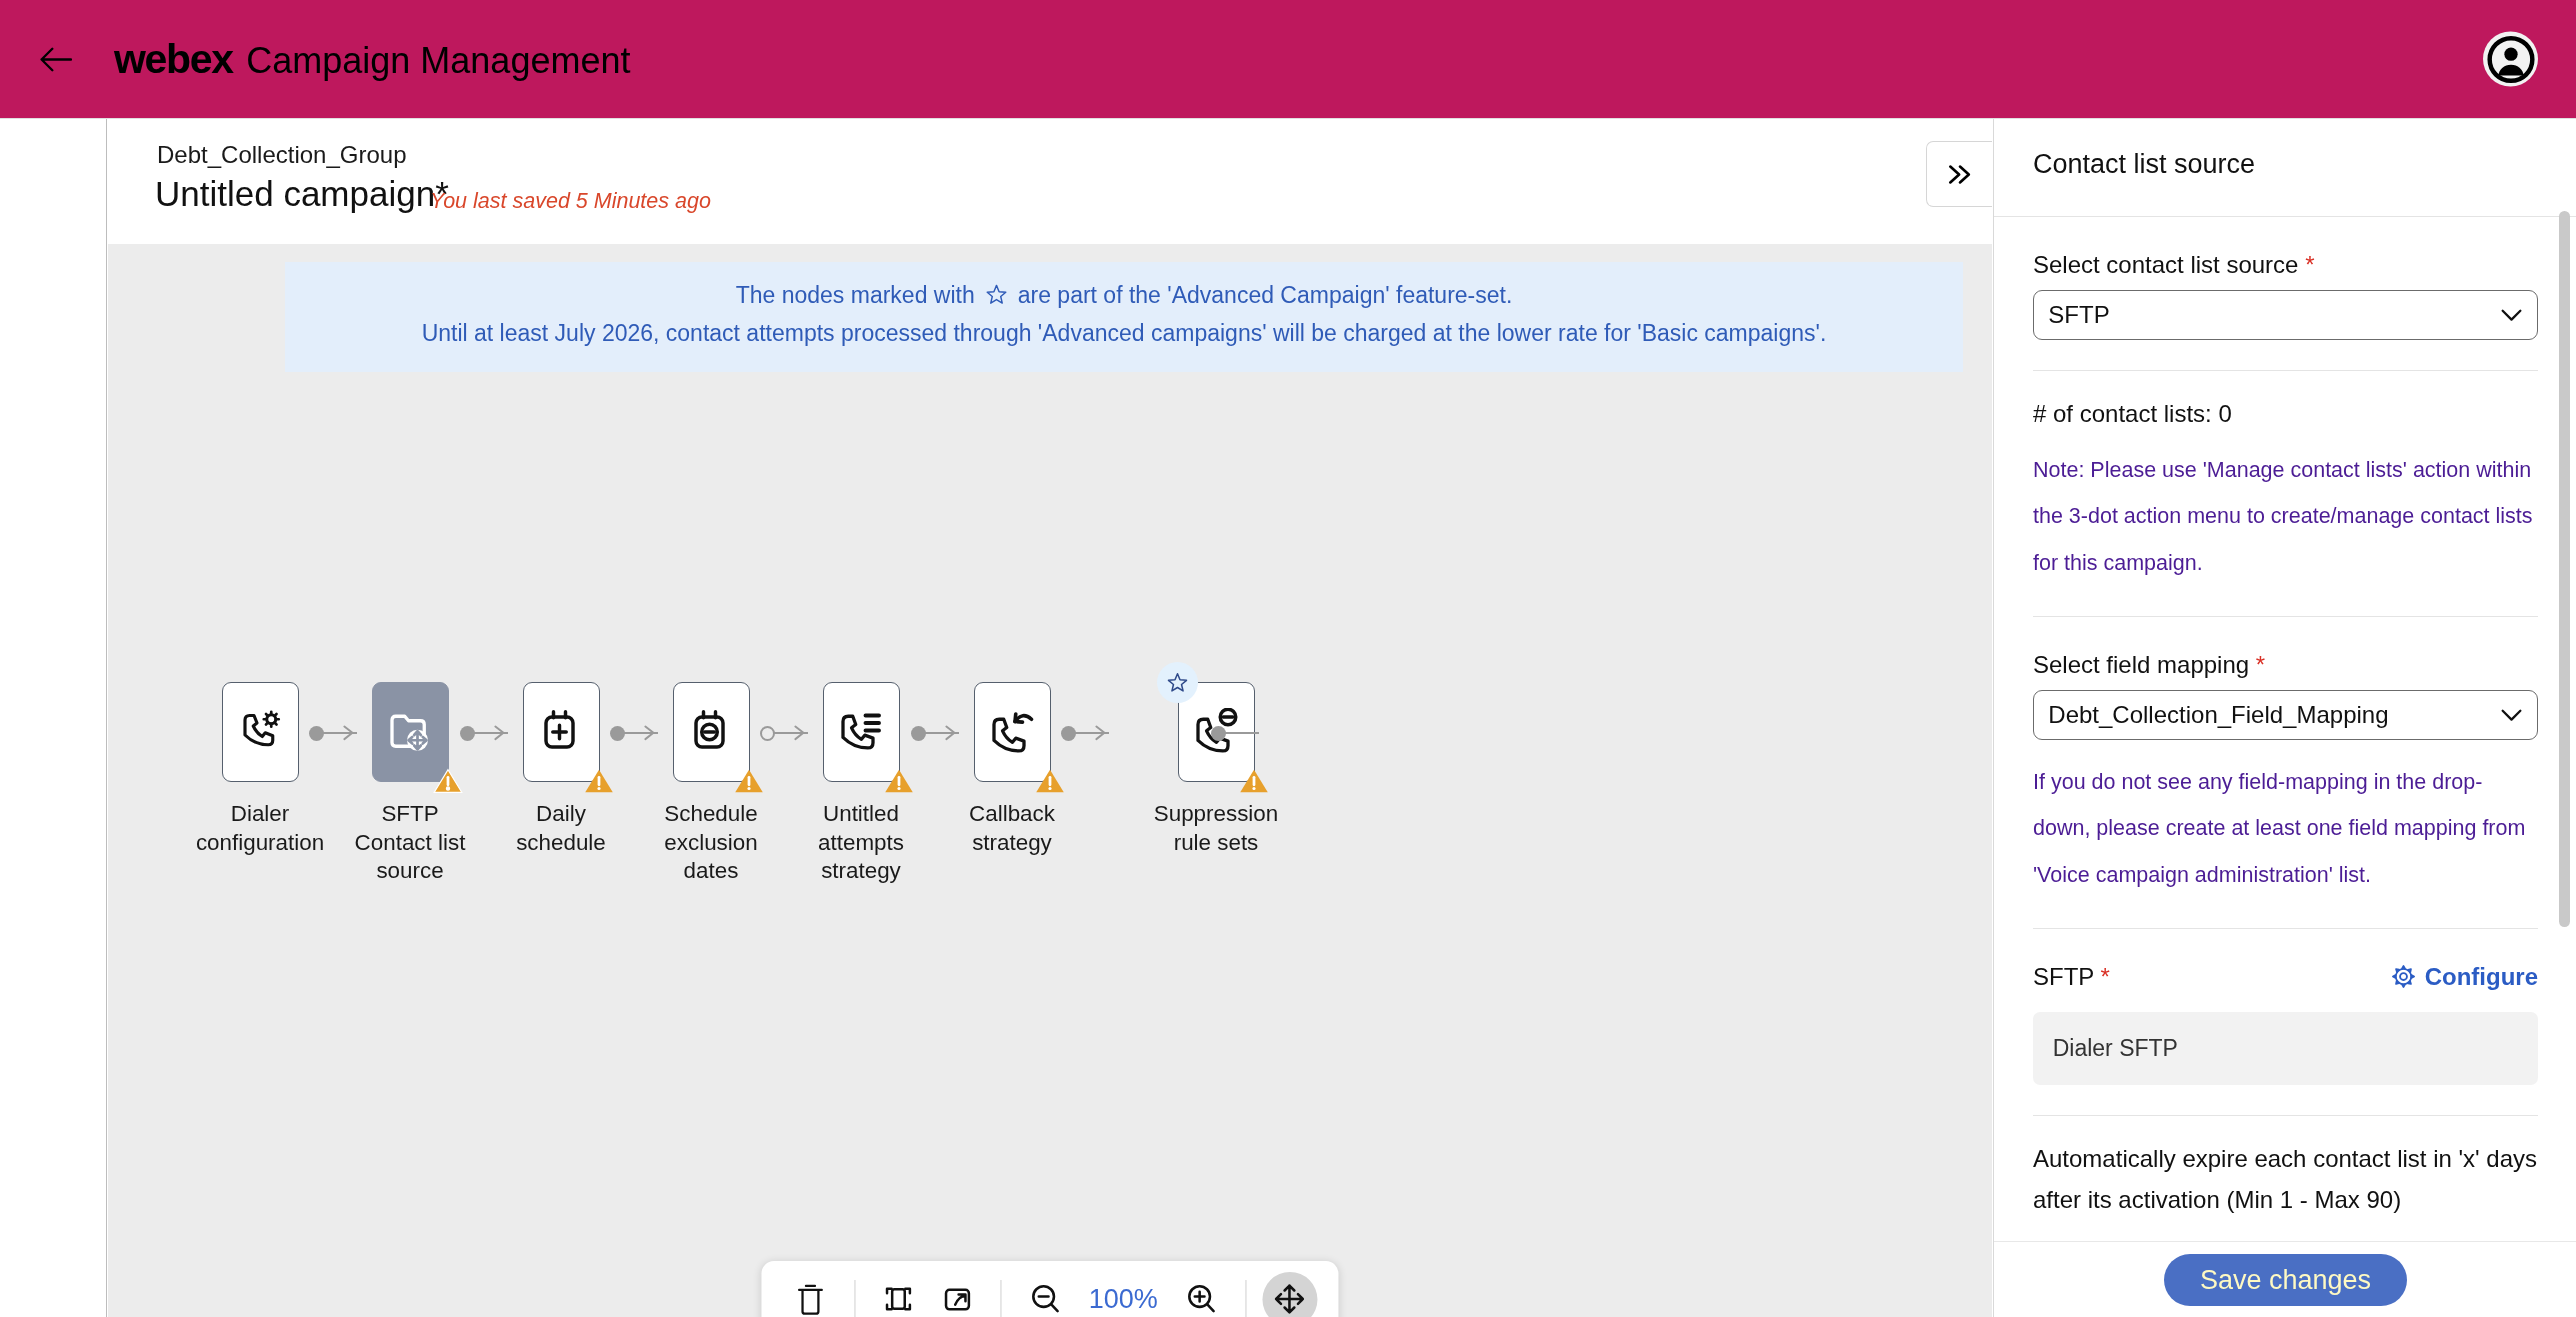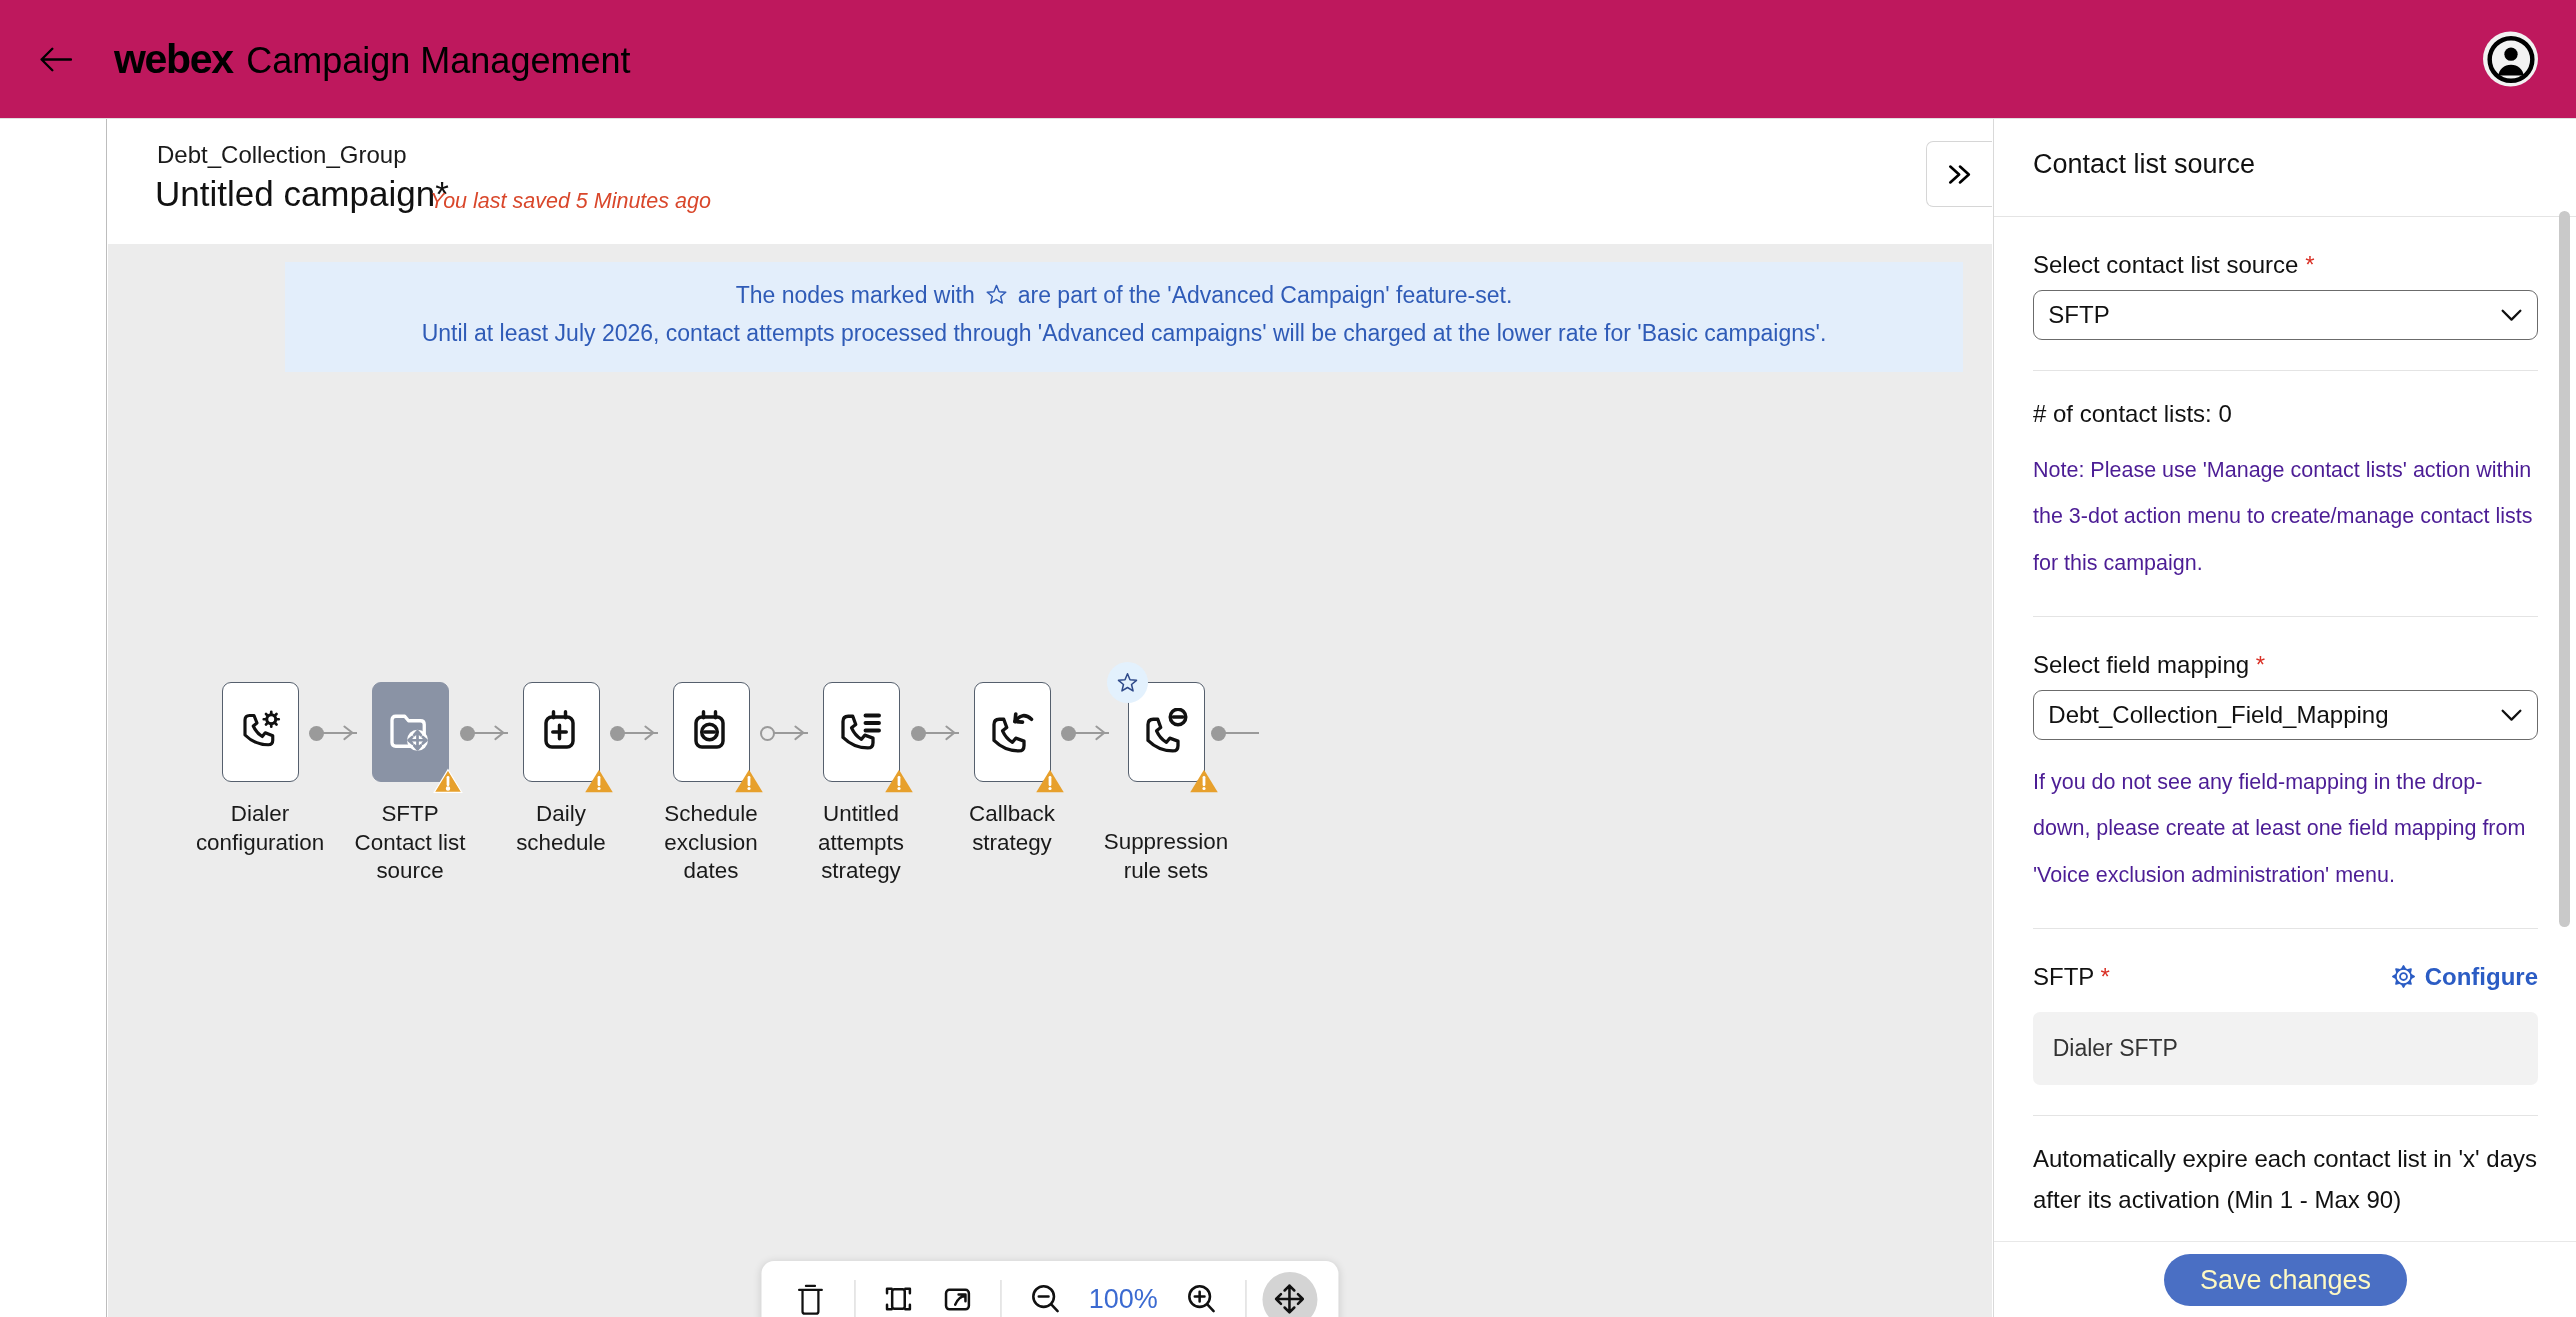--- a/index.html
+++ b/index.html
@@ -378,21 +378,21 @@
                 <path d="M18 9 l0.5 -5 M18 9 l5 0.4" fill="none" stroke="#111" stroke-width="2.4" stroke-linecap="round"></path>
               </svg>
               <div class="warn"><svg width="30" height="30" viewBox="0 0 24 24">
                   <path d="M12 3 L23 21 H1 Z" fill="#e7a02c"></path>
                   <path d="M12 9 v6" stroke="#fff" stroke-width="2.2" stroke-linecap="round"></path>
                   <circle cx="12" cy="18" r="1.25" fill="#fff"></circle>
                 </svg></div>
             </div>
             <div class="node-label">Callback strategy</div>
           </div>
-          <div class="node-group" style="left: 982px; gap: 28px;">
+          <div class="node-group" style="left: 1032px;">
             <div class="node-box">
               <svg width="48" height="48" viewBox="0 0 32 32" style="color: rgb(17, 17, 17);">
                 <path d="M4 11 q0 -3.5 3.5 -3.5 l3 0 l2 5.5 l-2.8 2.2 q2.2 5 6.6 7.7 l2.2 -2.8 l5.5 2 v3 q0 3.5 -3.5 3.5 q-9.5 0 -16.5 -7 Q4 21 4 11 z" fill="none" stroke="#111" stroke-width="2.2" stroke-linejoin="round"></path>
                 <circle cx="24" cy="6" r="5.2" fill="none" stroke="#111" stroke-width="2.3"></circle>
                 <path d="M20.8 6 h6.4" stroke="#111" stroke-width="2.3" stroke-linecap="round"></path>
               </svg>
               <div class="star-badge">
                 <svg width="23" height="23" viewBox="0 0 24 24">
                   <path d="M12 2.8 L14.6 9.2 L21.4 9.7 L16.2 14.1 L17.8 20.8 L12 17.2 L6.2 20.8 L7.8 14.1 L2.6 9.7 L9.4 9.2 Z" fill="none" stroke="#2f4a8a" stroke-width="1.6" stroke-linejoin="round"></path>
                 </svg>
@@ -528,21 +528,21 @@
         <span class="req">*</span>
       </div>
       <div class="select-box">
         <span>Debt_Collection_Field_Mapping</span>
         <span class="select-caret">
           <svg width="23" height="14.3" viewBox="0 0 26 16">
             <path d="M3 3 L13 13 L23 3" fill="none" stroke="#111" stroke-width="2.6" stroke-linecap="round" stroke-linejoin="round"></path>
           </svg>
         </span>
       </div>
-      <div class="help-text">If you do not see any field-mapping in the drop-down, please create at least one field mapping from 'Voice exclusion administration' menu.</div>
+      <div class="help-text">If you do not see any field-mapping in the drop-down, please create at least one field mapping from 'Voice campaign administration' list.</div>
 
       <div class="hr"></div>
 
       <div class="sftp-row">
         <div class="sftp-label">
           <span>SFTP</span>
           <span class="req">*</span>
         </div>
         <div class="configure-link">
           <svg width="25" height="25" viewBox="0 0 24 24">

